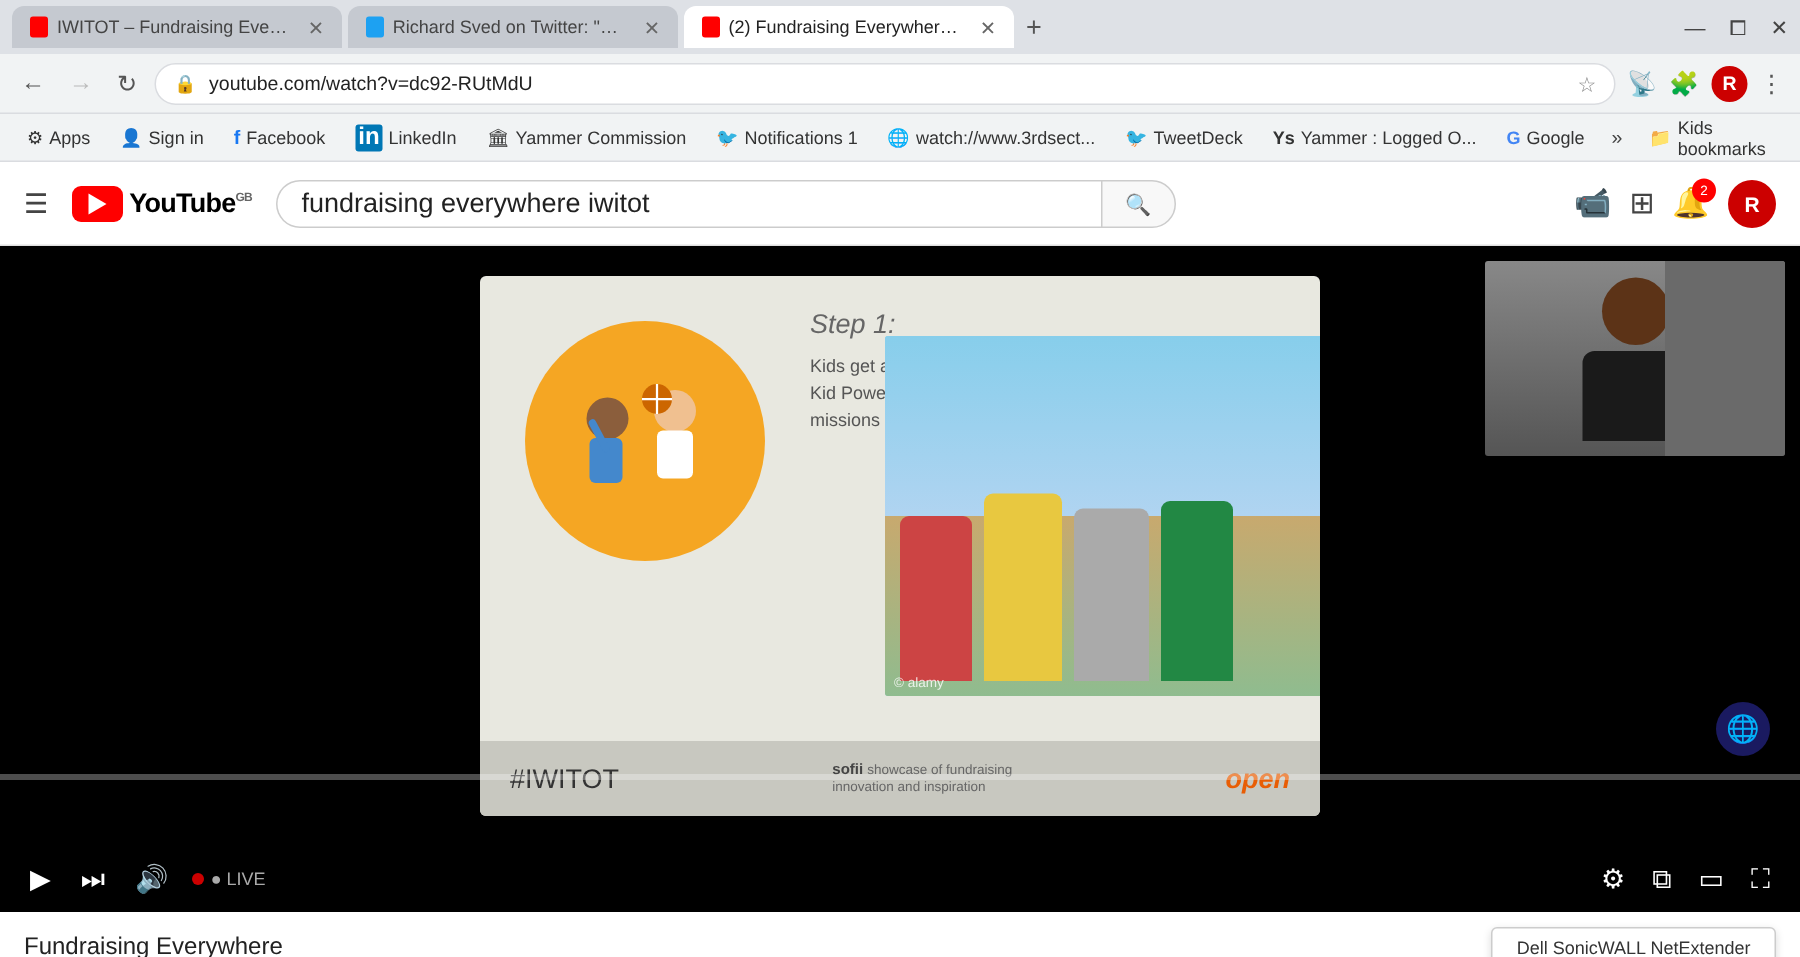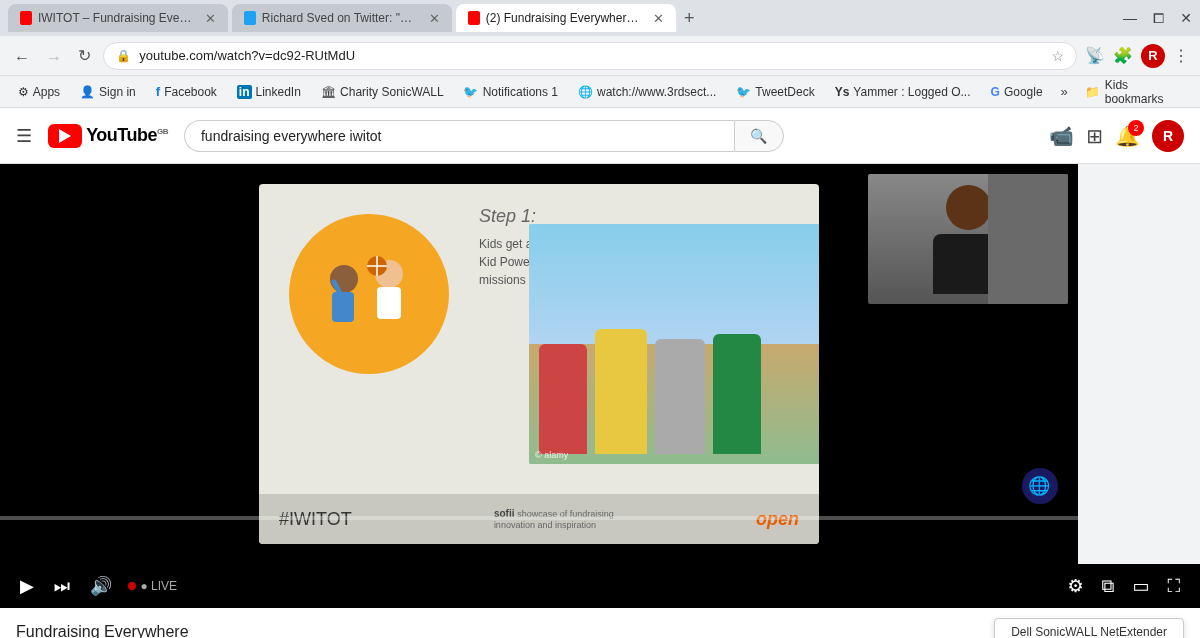--- a/index.html
+++ b/index.html
@@ -192,21 +192,21 @@
       align-items: center;
       max-width: 600px;
     }
     .yt-search-box {
       flex: 1;
       border: 1px solid #ccc;
       border-right: none;
       border-radius: 20px 0 0 20px;
       height: 32px;
       padding: 0 16px;
-      font-size: 14px;
+      font-size: 18px;
       outline: none;
       color: #222;
     }
     .yt-search-btn {
       background: #f8f8f8;
       border: 1px solid #ccc;
       border-radius: 0 20px 20px 0;
       height: 32px;
       width: 50px;
       cursor: pointer;
@@ -253,21 +253,21 @@
       color: #fff;
       font-size: 14px;
       font-weight: bold;
       cursor: pointer;
     }
 
     
     .video-area {
       background: #000;
       position: relative;
-      width: 1078px;
+      width: 1200px;
       height: 400px;
       overflow: hidden;
     }
     .video-content {
       width: 100%;
       height: 100%;
       display: flex;
       align-items: center;
       justify-content: center;
       position: relative;
@@ -541,26 +541,26 @@
   </div>
   <div class="bookmark-item">
     <span class="bm-icon">👤</span>
     <span>Sign in</span>
   </div>
   <div class="bookmark-item">
     <span class="bm-icon" style="color:#1877f2;font-weight:bold;font-size:13px;">f</span>
     <span>Facebook</span>
   </div>
   <div class="bookmark-item">
-    <span class="bm-icon" style="color:#0077b5;font-weight:bold;font-size:12px;background:#0077b5;color:#fff;padding:0 2px;border-radius:2px;">in</span>
+    <span class="bm-icon" style="color:#0077b5;font-weight:bold;font-size:16px;background:#0077b5;color:#fff;padding:0 2px;border-radius:2px;">in</span>
     <span>LinkedIn</span>
   </div>
   <div class="bookmark-item">
     <span class="bm-icon">🏛</span>
-    <span>Charity SonicWALL</span>
+    <span>Yammer Commission</span>
   </div>
   <div class="bookmark-item">
     <span class="bm-icon">🐦</span>
     <span>Notifications 1</span>
   </div>
   <div class="bookmark-item">
     <span class="bm-icon">🌐</span>
     <span>watch://www.3rdsect...</span>
   </div>
   <div class="bookmark-item">

